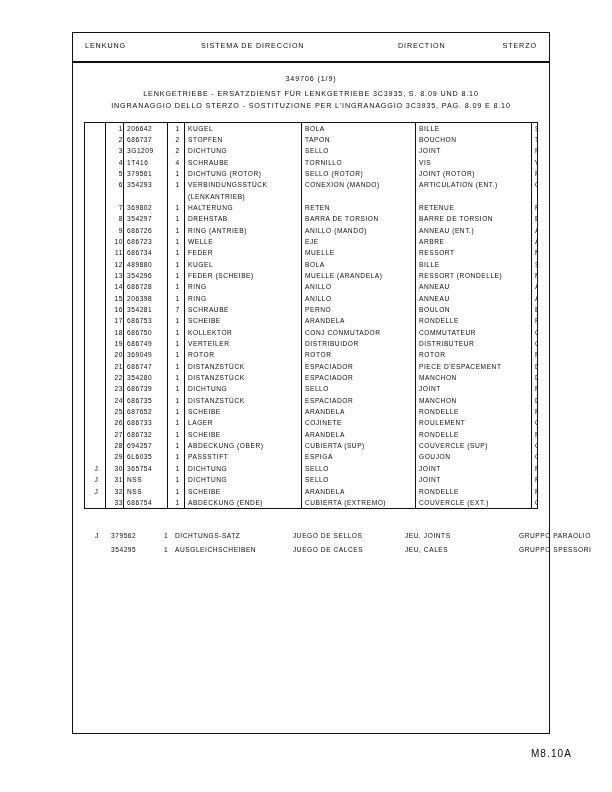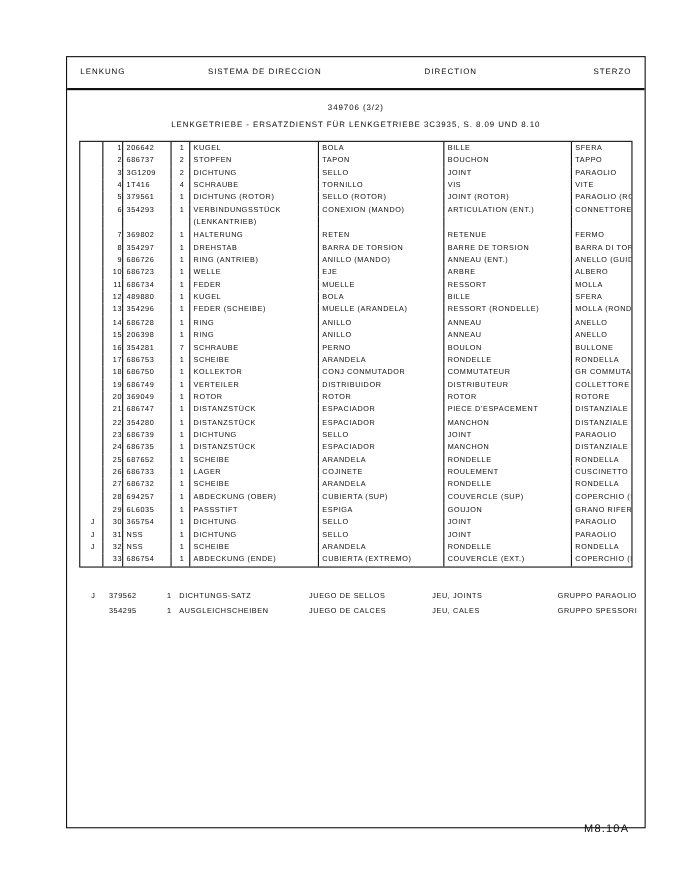--- a/index.html
+++ b/index.html
@@ -10,27 +10,26 @@
   body {
     width: 612px;
     height: 792px;
     font-family: "Liberation Sans", sans-serif;
     color: #0a0a0a;
     position: relative;
     overflow: hidden;
   }
   .page {
     position: absolute;
-    left: 60px;
+    left: 72px;
     top: 32px;
-    width: 527px;
+    width: 478px;
     height: 702px;
     border: 1.5px solid #111;
     box-sizing: border-box;
-    margin-top: 19px;
   }
   
   .header-band {
     height: 28px;
     border-bottom: 2.5px solid #111;
     position: relative;
   }
   .header-band .hdr {
     position: absolute;
     top: 8px;
@@ -141,22 +140,23 @@
 <div class="page">
 
   <div class="header-band">
     <div class="hdr hdr-lenkung">LENKUNG</div>
     <div class="hdr hdr-sistema">SISTEMA DE DIRECCION</div>
     <div class="hdr hdr-direction">DIRECTION</div>
     <div class="hdr hdr-sterzo">STERZO</div>
   </div>
 
   <div class="titles">
-    <div class="title-code">349706 (3/2)</div>
+    <div class="title-code">349706 (1/9)</div>
     <div>LENKGETRIEBE - ERSATZDIENST FÜR LENKGETRIEBE 3C3935, S. 8.09 UND 8.10</div>
+    <div>INGRANAGGIO DELLO STERZO - SOSTITUZIONE PER L'INGRANAGGIO 3C3935, PAG. 8.09 E 8.10</div>
   </div>
 
 
   <div class="table-wrap">
     <table class="parts">
       <tbody id="parts-body">
           <tr>
             <td class="c-flag"></td>
             <td class="c-item">1</td>
             <td class="c-part">206642</td>

